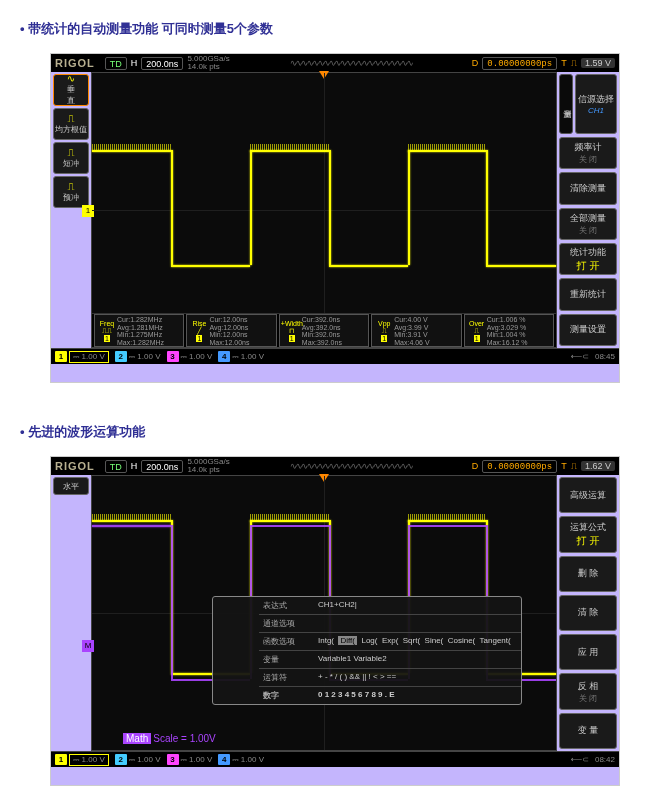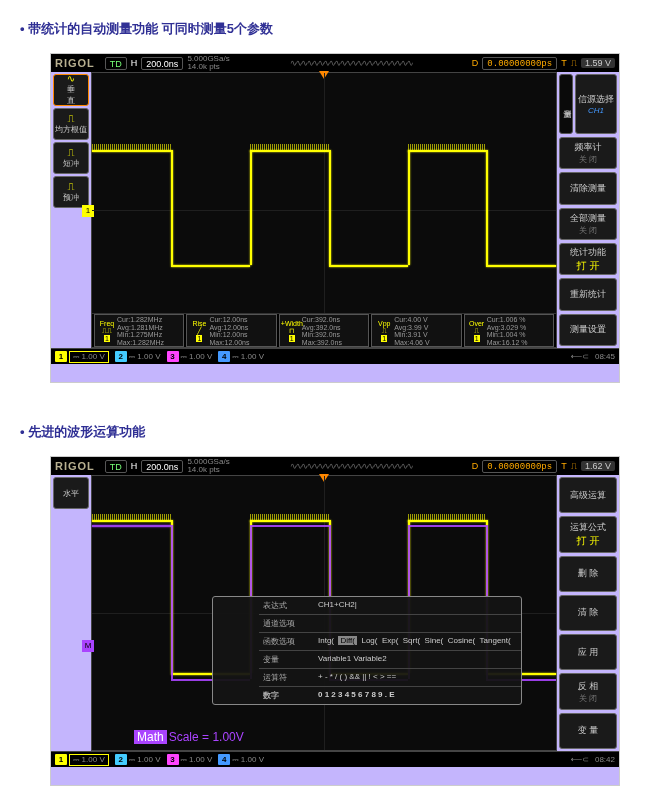--- a/index.html
+++ b/index.html
@@ -94,21 +94,21 @@
     position:absolute; left:120px; top:120px; width:310px;
     border:1px solid #888; background:rgba(20,20,20,.95);
     font-size:8px; color:#ccc; border-radius:3px;
   }
   .dlrow { display:flex; border-bottom:1px solid #444;margin-left:46px;}
   .dlrow:last-child{border-bottom:none;font-weight:bold;}
   .dlk { width:55px; padding:3px 4px; color:#aaa;}
   .dlv { flex:1; padding:3px 4px;}
   .hl { background:#888; color:#000; padding:0 2px;}
   .mathscale {
-    position:absolute; left:42px; bottom:6px; font-size:12px;
+    position:absolute; left:31px; bottom:6px; font-size:10px;
   }
   .mathscale .mtag{ background:#a4f; color:#fff; padding:0 3px; margin-right:2px;}
   .mathscale .mval{ color:#a4f;}
 </style>
 </head>
 <body>
 
 <div class="section">
   <div class="bullet">带统计的自动测量功能  可同时测量5个参数</div>
 
@@ -320,21 +320,21 @@
       <span class="wiggle">∿∿∿∿∿∿∿∿∿∿∿∿∿∿∿∿∿∿∿∿∿∿</span>
       <span class="tb-D">D</span>
       <span class="tb-box tb-dval">0.00000000ps</span>
       <span class="tb-T">T</span>
       <span style="color:#fa0">⎍</span>
       <span class="tb-volt">1.62 V</span>
     </div>
 
     <div class="mainrow">
       <div class="leftcol">
-        <div class="lbtn" style="height:32px">
+        <div class="lbtn" style="height:18px">
           <span>水平</span>
         </div>
       </div>
 
       <div class="plot">
         <div class="trigmark"></div>
         <div class="chmark" style="top:60%;">1</div>
         <div class="chmark" style="top:60%;background:#a4f;">M</div>
         <div>
           <div class="gline" style="left:0;right:0;top:50%;height:1px;"></div>

